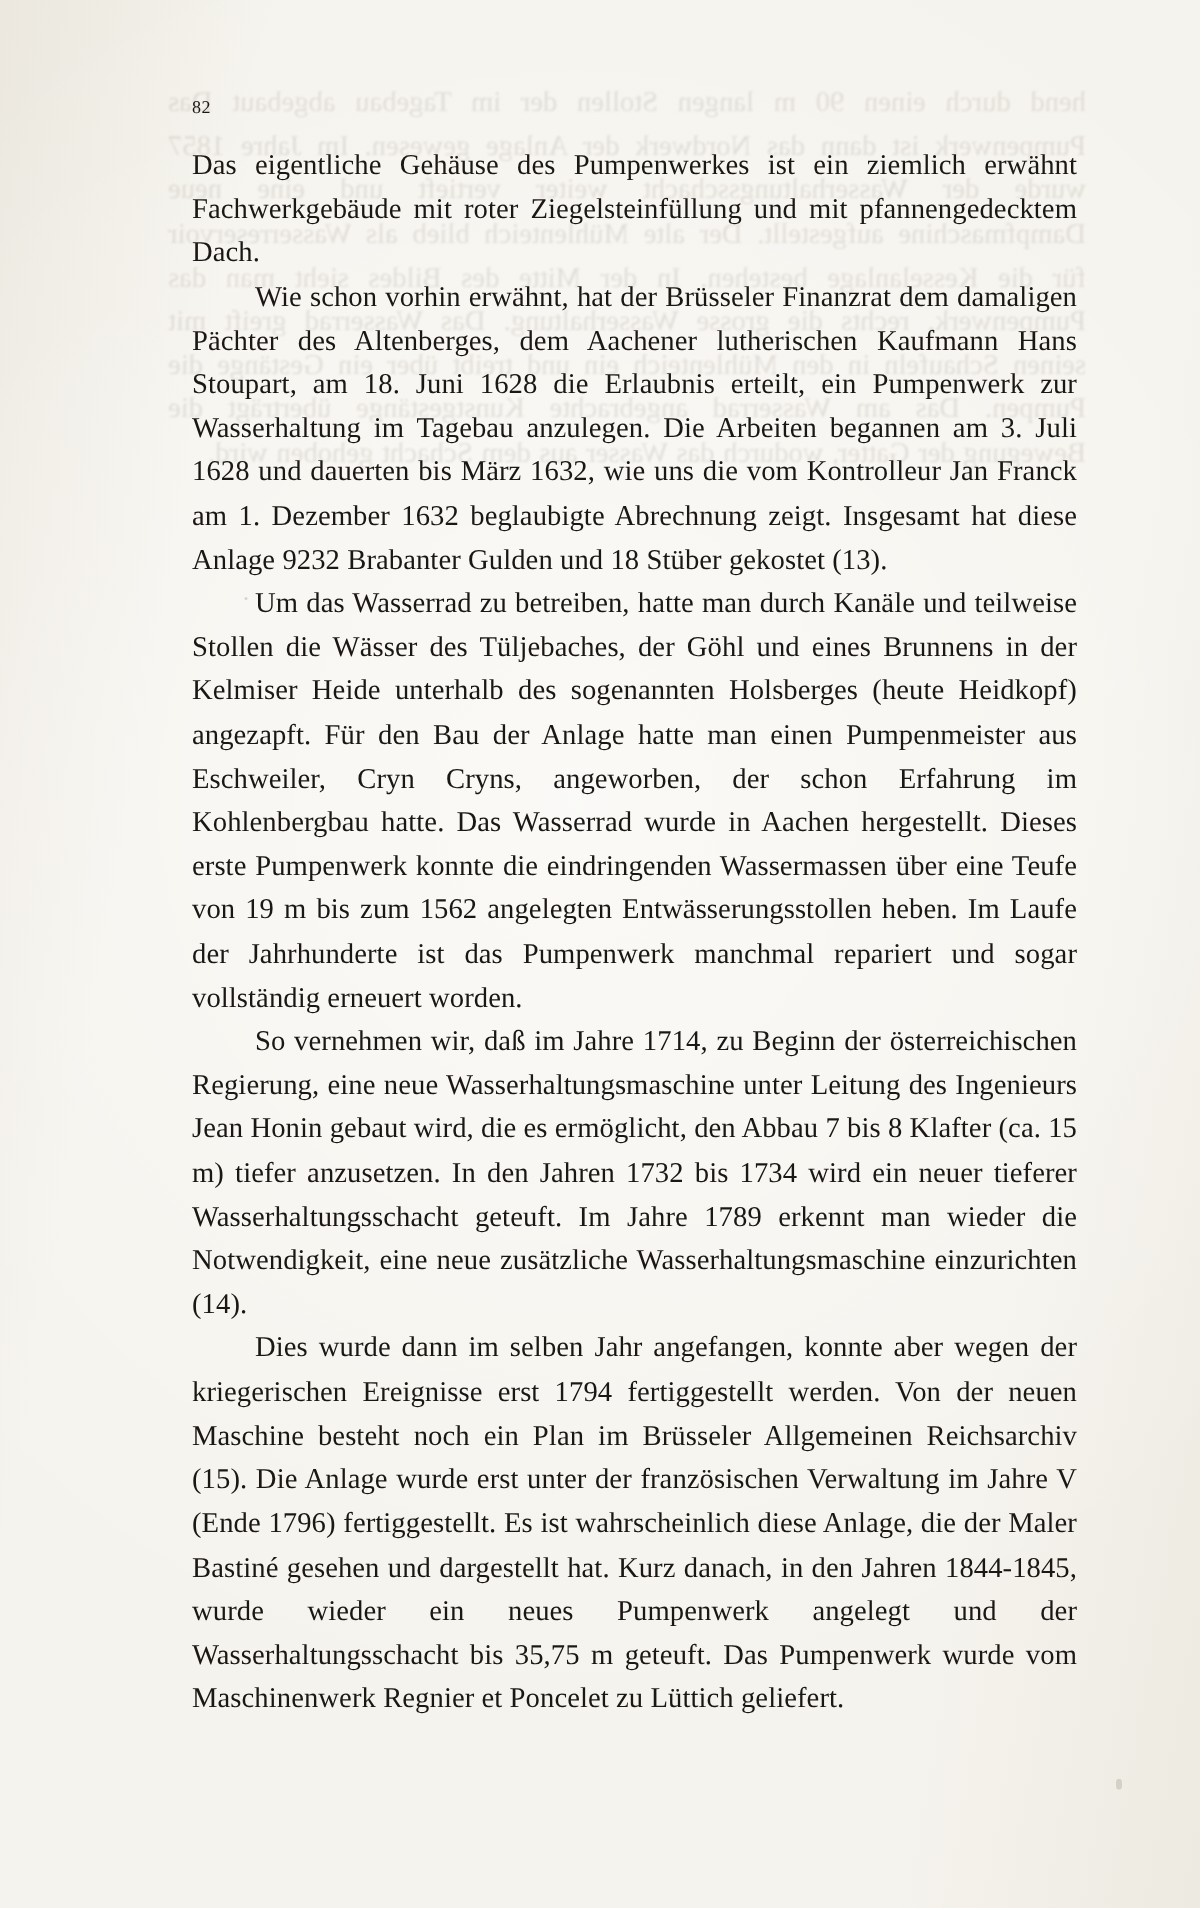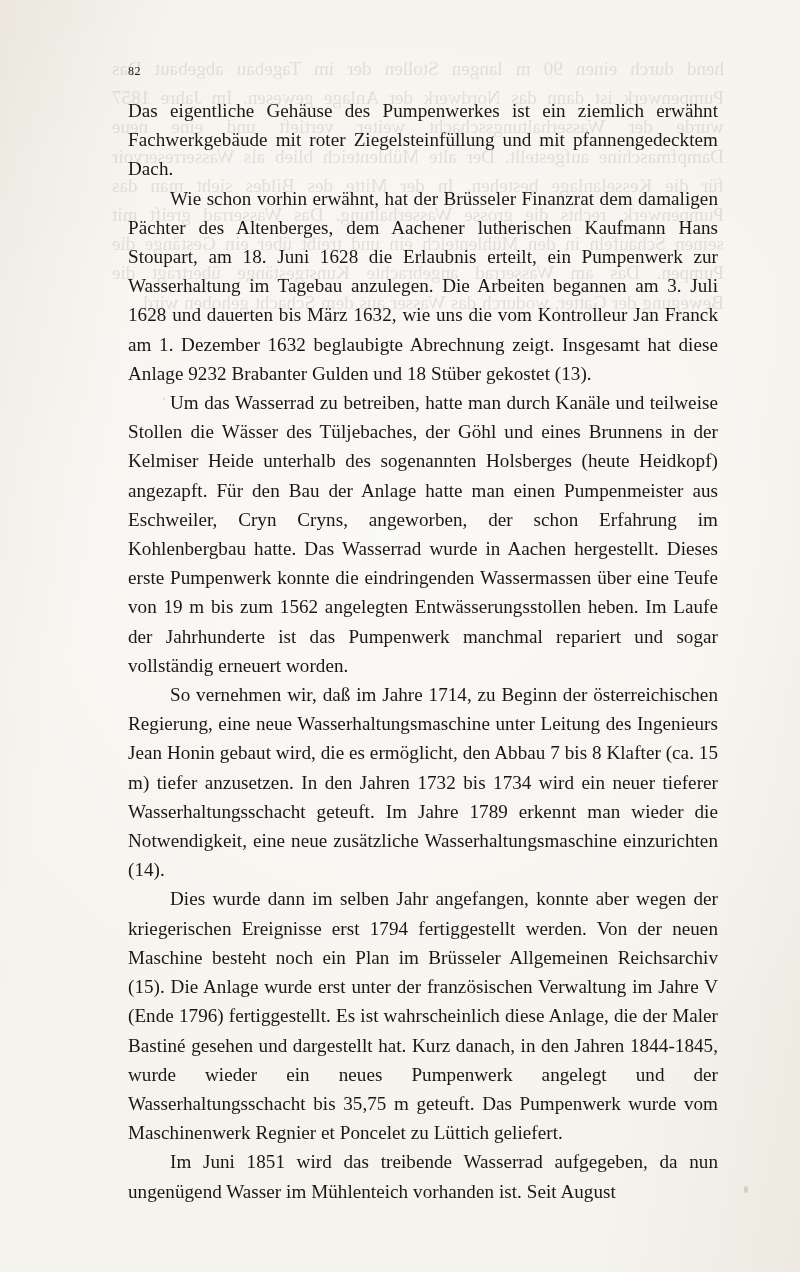--- a/index.html
+++ b/index.html
@@ -117,21 +117,20 @@
     <p class="body-par no-indent">Das eigentliche Gehäuse des Pumpenwerkes ist ein ziemlich erwähnt Fachwerkgebäude mit roter Ziegelsteinfüllung und mit pfannengedecktem Dach.</p>
 
     <p class="body-par">Wie schon vorhin erwähnt, hat der Brüsseler Finanzrat dem damaligen Pächter des Altenberges, dem Aachener lutherischen Kaufmann Hans Stoupart, am 18. Juni 1628 die Erlaubnis erteilt, ein Pumpenwerk zur Wasserhaltung im Tagebau anzulegen. Die Arbeiten begannen am 3. Juli 1628 und dauerten bis März 1632, wie uns die vom Kontrolleur Jan Franck am 1. Dezember 1632 beglaubigte Abrechnung zeigt. Insgesamt hat diese Anlage 9232 Brabanter Gulden und 18 Stüber gekostet (13).</p>
 
     <p class="body-par">Um das Wasserrad zu betreiben, hatte man durch Kanäle und teilweise Stollen die Wässer des Tüljebaches, der Göhl und eines Brunnens in der Kelmiser Heide unterhalb des sogenannten Holsberges (heute Heidkopf) angezapft. Für den Bau der Anlage hatte man einen Pumpenmeister aus Eschweiler, Cryn Cryns, angeworben, der schon Erfahrung im Kohlenbergbau hatte. Das Wasserrad wurde in Aachen hergestellt. Dieses erste Pumpenwerk konnte die eindringenden Wassermassen über eine Teufe von 19 m bis zum 1562 angelegten Entwässerungsstollen heben. Im Laufe der Jahrhunderte ist das Pumpenwerk manchmal repariert und sogar vollständig erneuert worden.</p>
 
     <p class="body-par">So vernehmen wir, daß im Jahre 1714, zu Beginn der österreichischen Regierung, eine neue Wasserhaltungsmaschine unter Leitung des Ingenieurs Jean Honin gebaut wird, die es ermöglicht, den Abbau 7 bis 8 Klafter (ca. 15 m) tiefer anzusetzen. In den Jahren 1732 bis 1734 wird ein neuer tieferer Wasserhaltungsschacht geteuft. Im Jahre 1789 erkennt man wieder die Notwendigkeit, eine neue zusätzliche Wasserhaltungsmaschine einzurichten (14).</p>
 
     <p class="body-par">Dies wurde dann im selben Jahr angefangen, konnte aber wegen der kriegerischen Ereignisse erst 1794 fertiggestellt werden. Von der neuen Maschine besteht noch ein Plan im Brüsseler Allgemeinen Reichsarchiv (15). Die Anlage wurde erst unter der französischen Verwaltung im Jahre V (Ende 1796) fertiggestellt. Es ist wahrscheinlich diese Anlage, die der Maler Bastiné gesehen und dargestellt hat. Kurz danach, in den Jahren 1844-1845, wurde wieder ein neues Pumpenwerk angelegt und der Wasserhaltungsschacht bis 35,75 m geteuft. Das Pumpenwerk wurde vom Maschinenwerk Regnier et Poncelet zu Lüttich geliefert.</p>
 
-    <p class="body-par">Im Juni 1851 wird das treibende Wasserrad aufgegeben, da nun ungenügend Wasser im Mühlenteich vorhanden ist. Seit August</p>
 
   </div>
 
   <div class="speck" style="left:689px; top:404px; width:3px; height:3px;"></div>
   <div class="speck" style="left:744px; top:1186px; width:4px; height:7px; border-radius:40%; opacity:0.32;"></div>
   <div class="speck" style="left:163px; top:398px; width:2px; height:2px; opacity:0.35;"></div>
 
 </div>
 
 </body></html>

